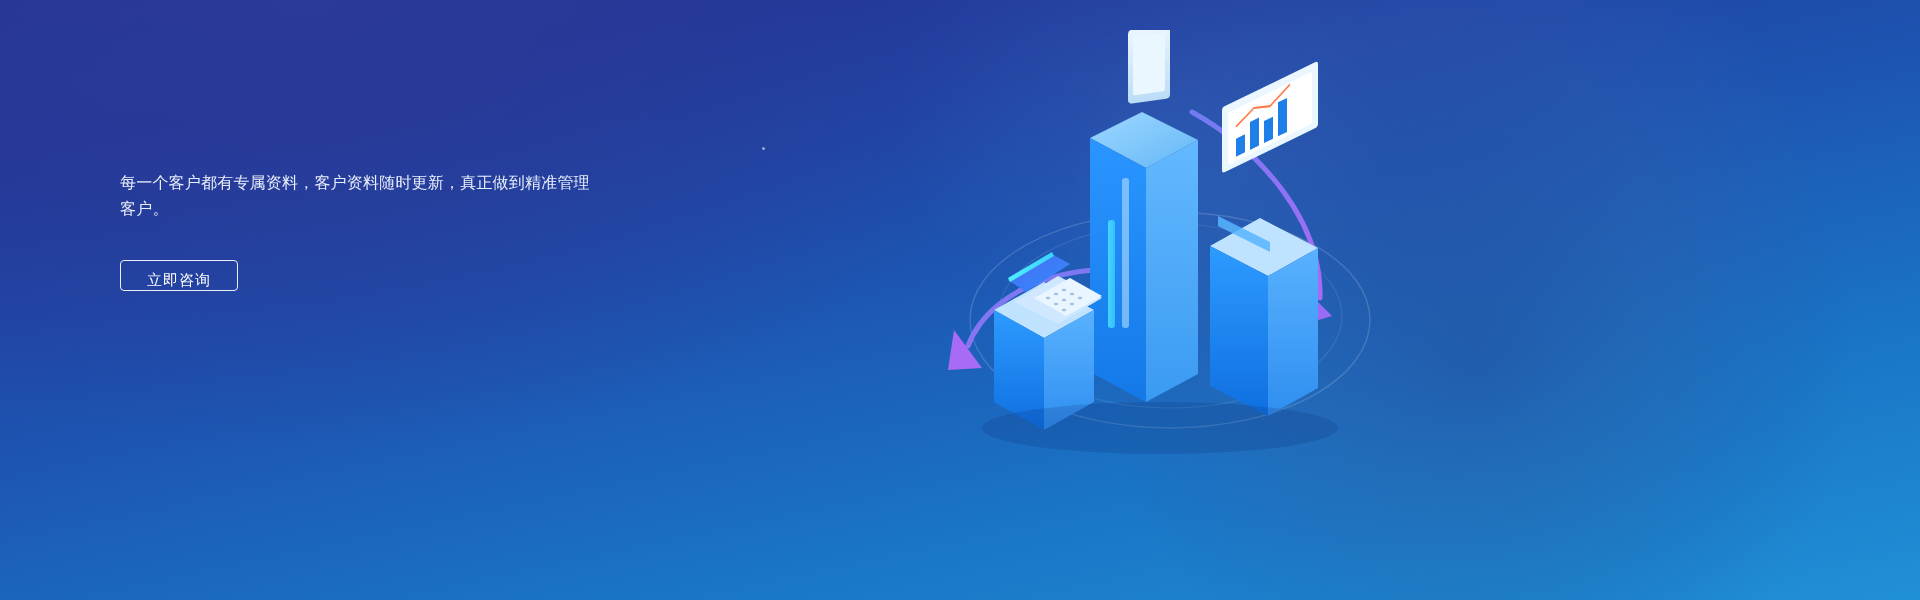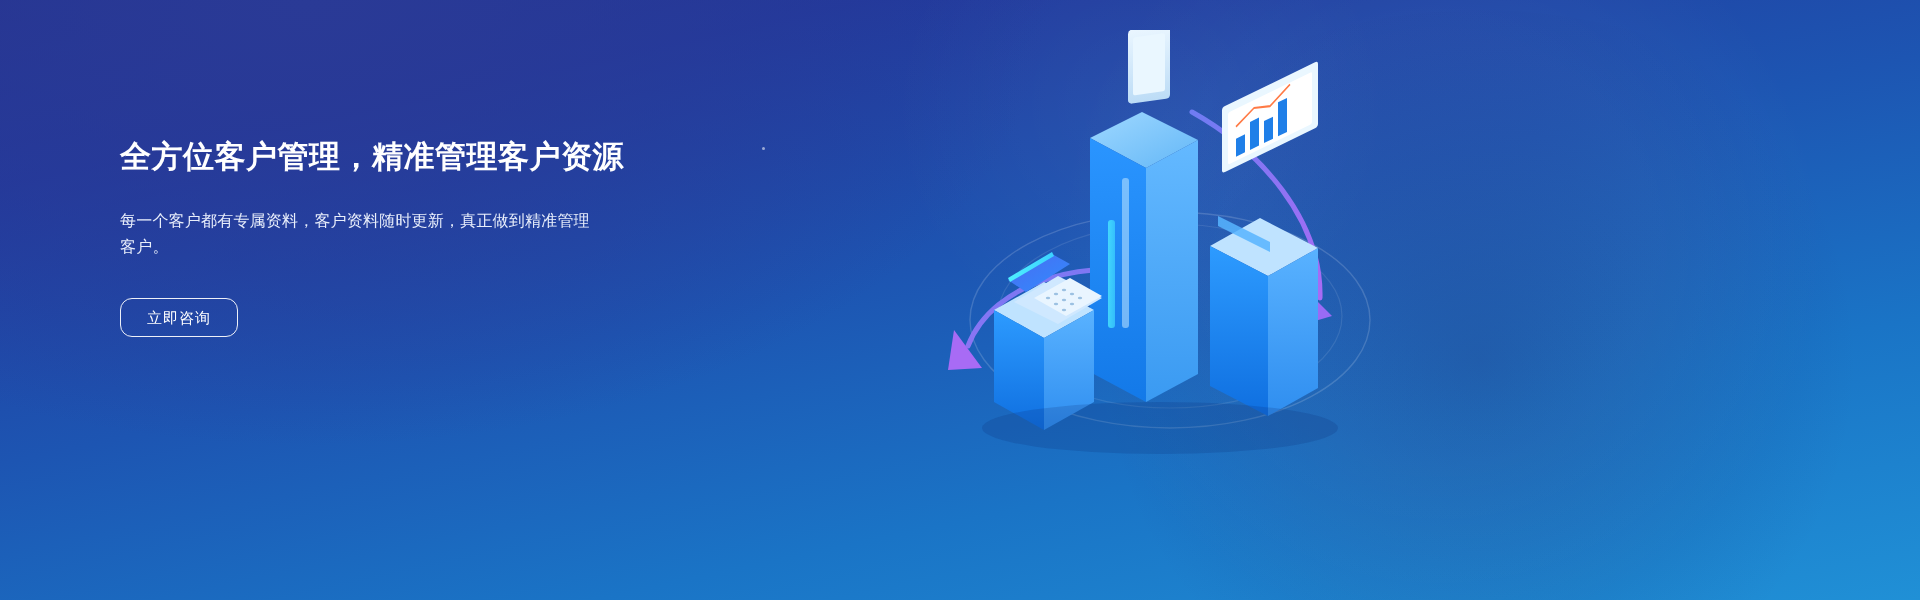--- a/index.html
+++ b/index.html
@@ -67,24 +67,24 @@
     font-size:16px;
     line-height:1.62;
     color:#e8eefb;
     width:480px;
     letter-spacing:0.2px;
   }
   .cta {
     display:inline-block;
     margin-top:38px;
     padding:0 26px;
-    height:39px;
+    height:31px;
     line-height:38px;
     border:1px solid rgba(255,255,255,0.92);
-    border-radius:12px;
+    border-radius:4px;
     color:#ffffff;
     font-size:15px;
     background:transparent;
     cursor:pointer;
     letter-spacing:1px;
     font-family:inherit;
   }
 
   
   .art {
@@ -100,21 +100,20 @@
 <body>
 
 <div id="banner">
 
   <div class="glow glow-a"></div>
   <div class="glow glow-b"></div>
   <div class="glow glow-c"></div>
   <div class="sparkle" style="left:762px; top:147px;"></div>
 
   <div class="copy">
-    <h1 class="headline">全方位客户管理，精准管理客户资源</h1>
 
     <p class="subtitle">每一个客户都有专属资料，客户资料随时更新，真正做到精准管理客户。</p>
 
     <button class="cta">立即咨询</button>
   </div>
 
   <div class="art">
     <svg width="470" height="430" viewBox="0 0 470 430" xmlns="http://www.w3.org/2000/svg">
       <defs>
         <linearGradient id="gColTop" x1="0" y1="0" x2="1" y2="1">

